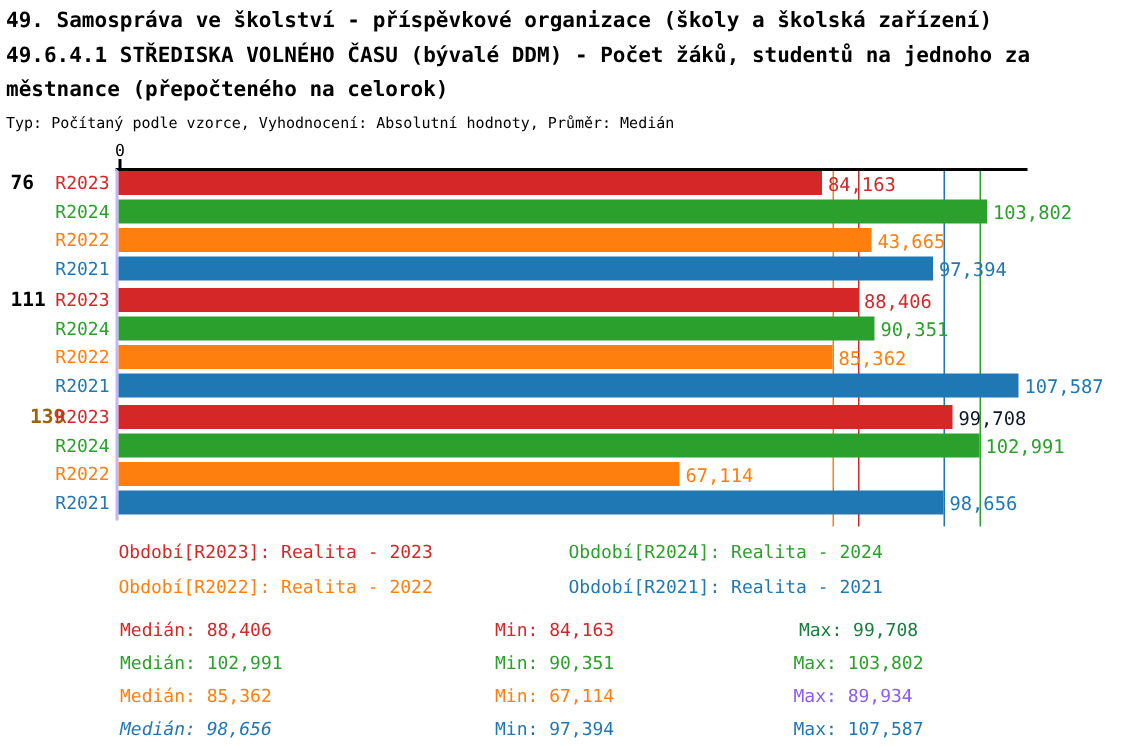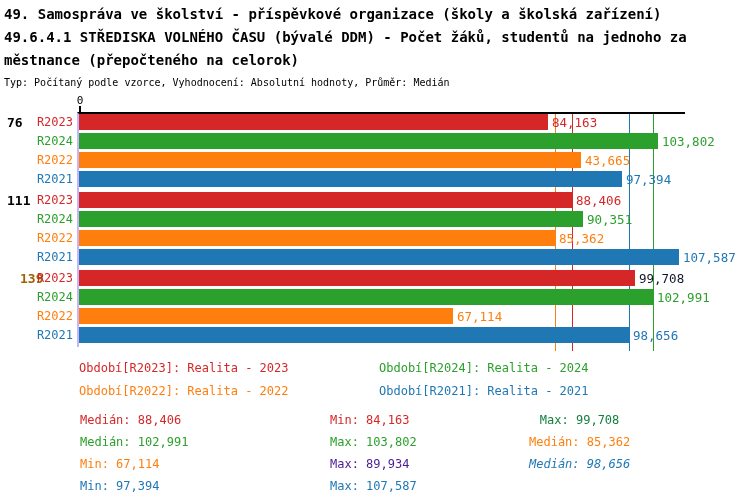--- a/index.html
+++ b/index.html
@@ -164,20 +164,21 @@
     <div class="legend-item" style="color: rgb(44, 160, 44);">Období[R2024]: Realita - 2024</div>
     <div class="legend-item" style="color: rgb(255, 127, 14);">Období[R2022]: Realita - 2022</div>
     <div class="legend-item" style="color: rgb(31, 119, 180);">Období[R2021]: Realita - 2021</div>
   </div>
 
 <div class="stats">
     <div class="stat-cell" style="color: rgb(214, 39, 40);">Medián: 88,406</div>
     <div class="stat-cell" style="color: rgb(214, 39, 40);">Min: 84,163</div>
     <div class="stat-cell" style="color: #15803d; text-align: center;">Max: 99,708</div>
     <div class="stat-cell" style="color: rgb(44, 160, 44);">Medián: 102,991</div>
+    <div class="stat-cell" style="color: rgb(44, 160, 44);">Min: 90,351</div>
     <div class="stat-cell" style="color: rgb(44, 160, 44);">Max: 103,802</div>
     <div class="stat-cell" style="color: rgb(255, 127, 14);">Medián: 85,362</div>
     <div class="stat-cell" style="color: rgb(255, 127, 14);">Min: 67,114</div>
-    <div class="stat-cell" style="color: #4c1d95;">Max: 89,934</div>
+    <div class="stat-cell" style="color: #8b5cf6;">Max: 89,934</div>
     <div class="stat-cell" style="color: rgb(31, 119, 180); font-style: italic;">Medián: 98,656</div>
     <div class="stat-cell" style="color: rgb(31, 119, 180);">Min: 97,394</div>
     <div class="stat-cell" style="color: rgb(31, 119, 180);">Max: 107,587</div>
   </div>
 
 </body></html>

